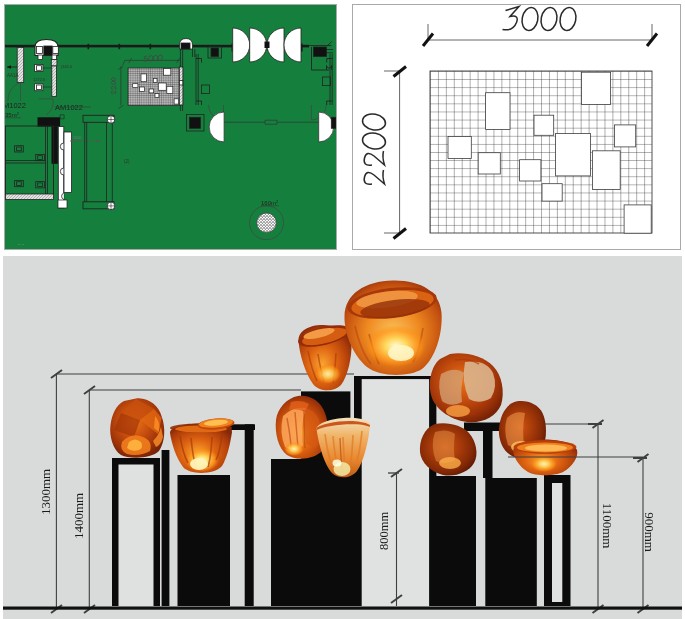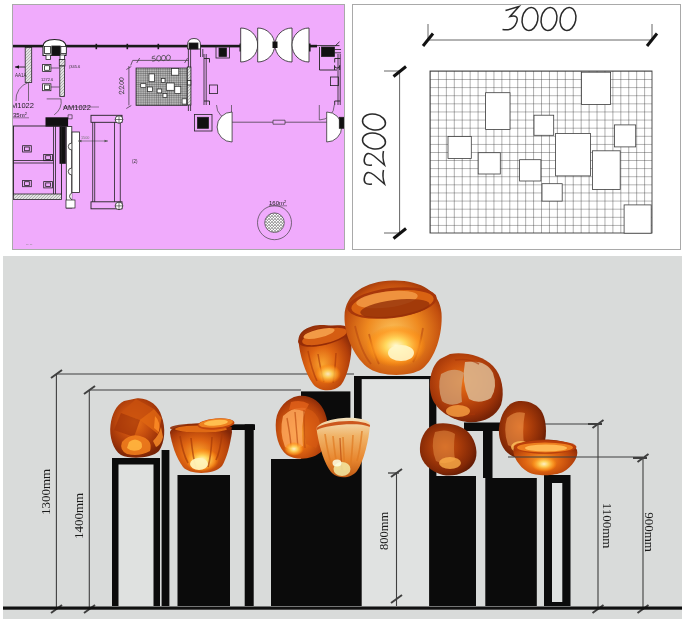--- a/index.html
+++ b/index.html
@@ -1,16 +1,16 @@
 <!DOCTYPE html>
 <html><head><meta charset="utf-8"><style>
 html,body{margin:0;padding:0;background:#fff;width:685px;height:619px;overflow:hidden;
 font-family:"Liberation Sans",sans-serif;}
 .abs{position:absolute;}
-#p1{left:12px;top:4px;width:331px;height:244px;border:1px solid #a9a9a9;background:#f0abfc;}
+#p1{left:4px;top:4px;width:331px;height:244px;border:1px solid #a9a9a9;background:#15803d;}
 #p2{left:352px;top:4px;width:327px;height:244px;border:1px solid #a9a9a9;background:#fff;}
 #ph{left:3px;top:256px;width:679px;height:363px;background:#d9dbda;}
 svg{display:block;}
 </style></head>
 <body>
 <div class="abs" id="p1">
 <svg width="331" height="244" viewBox="0 0 331 244">
 <defs>
 <pattern id="hm" width="3" height="3" patternUnits="userSpaceOnUse">
   <rect width="3" height="3" fill="#e2e2e2"></rect>

